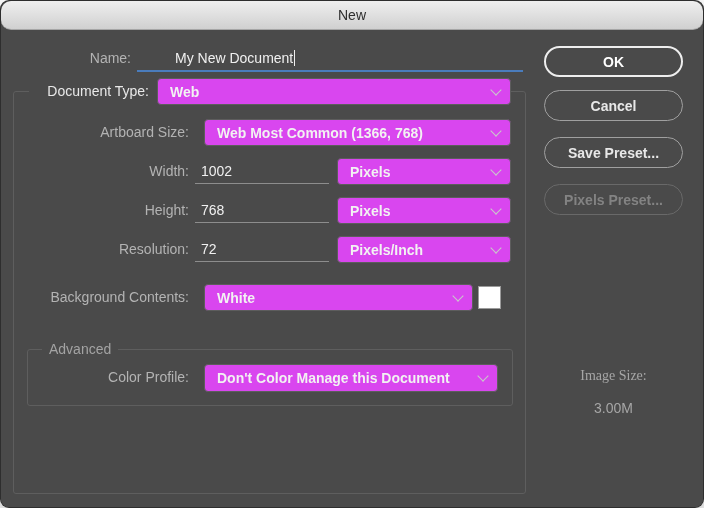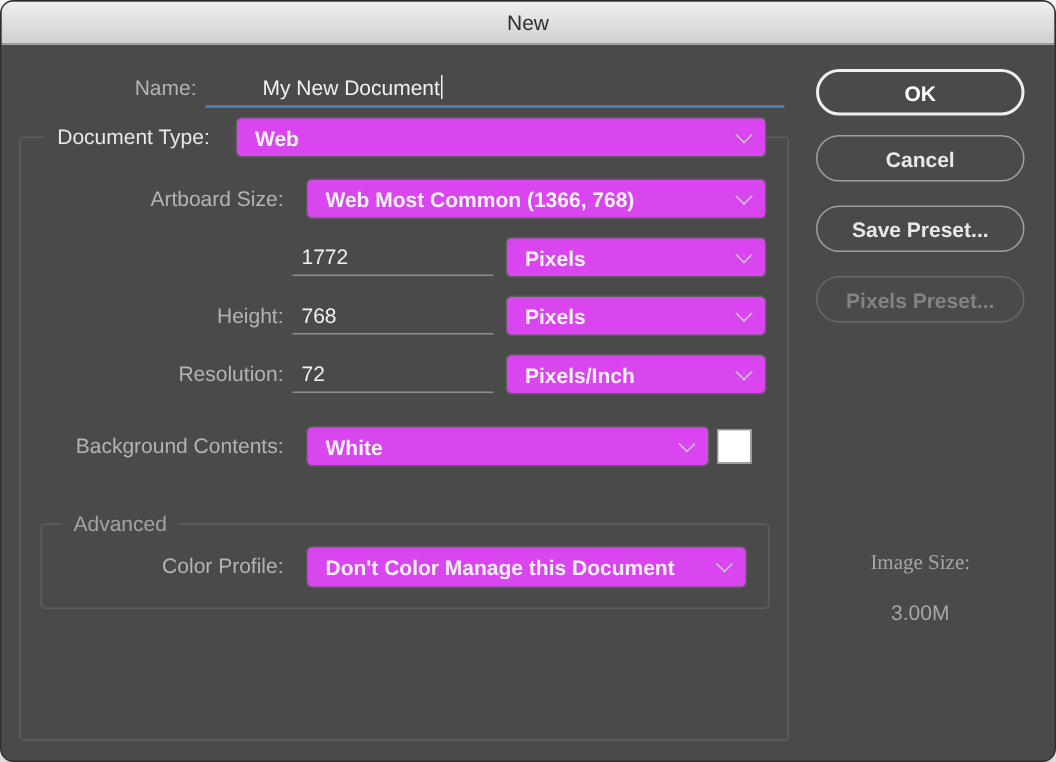--- a/index.html
+++ b/index.html
@@ -5,21 +5,21 @@
   html,body{margin:0;padding:0;background:#ffffff;font-family:"Liberation Sans",sans-serif;}
   .window{
     position:relative;width:702px;height:506px;margin:1px;
     border-radius:8px;overflow:hidden;background:#4a4a4a;
     box-shadow:0 0 0 1px #2e2e2e,0 8px 24px rgba(0,0,0,.35);
   }
   .titlebar{
     position:absolute;left:0;top:0;width:100%;height:28px;
     background:linear-gradient(#efefef,#d0d0d0);
     border-bottom:1px solid #a6a6a6;
-    display:flex;align-items:center;justify-content:center;
+    display:flex;align-items:center;justify-content:center;border-radius:10px;
   }
   .title{font-size:14px;color:#2e2e2e;}
   .body{position:absolute;left:0;top:29px;right:0;bottom:0;background:#4a4a4a;}
   .abs{position:absolute;}
   .lbl{font-size:14px;color:#b3b3b3;text-align:right;line-height:27px;height:27px;}
   .lbl.bright{color:#e8e8e8;}
   
   .group{position:absolute;border:1px solid #5e5e5e;border-radius:3px;}
   .legend{position:absolute;top:-10px;left:14px;background:#4a4a4a;padding:0 7px;
           font-size:14px;color:#a3a3a3;line-height:19px;}
@@ -46,21 +46,21 @@
   .btn{
     position:absolute;left:543px;width:139px;height:31px;border-radius:16px;
     box-sizing:border-box;display:flex;align-items:center;justify-content:center;
     font-size:14px;cursor:default;
   }
   .btn.primary{border:2px solid #eeeeee;color:#ffffff;font-weight:700;}
   .btn.normal{border:1.5px solid #a0a0a0;color:#e8e8e8;font-weight:600;}
   .btn.disabled{border:1.5px solid #696969;color:#838383;font-weight:600;}
   .info{position:absolute;left:543px;width:139px;text-align:center;font-size:14px;color:#a6a6a6;}
   .swatch{position:absolute;width:23px;height:23px;background:#ffffff;border:1px solid #9b9b9b;box-sizing:border-box;}
-  .mask{background:#4a4a4a;text-align:center;}
+  .mask{background:#4a4a4a;}
 </style>
 </head>
 <body>
 
 <div class="window">
 
   <div class="titlebar">
     <span class="title">New</span>
   </div>
 
@@ -77,21 +77,22 @@
       <span class="sel-val">Web</span>
       <span class="chev"></span>
     </div>
 
     <div class="abs lbl" style="left:20px;top:89px;width:168px;">Artboard Size:</div>
     <div class="select" style="left:203px;top:89px;width:307px;">
       <span class="sel-val">Web Most Common (1366, 768)</span>
       <span class="chev"></span>
     </div>
 
-    <div class="uinput" style="left:194px;top:128px;width:134px;">1772</div>
+    <div class="abs lbl" style="left:20px;top:128px;width:168px;">Width:</div>
+    <div class="uinput" style="left:194px;top:128px;width:134px;">1002</div>
     <div class="select" style="left:336px;top:128px;width:174px;">
       <span class="sel-val">Pixels</span>
       <span class="chev"></span>
     </div>
 
     <div class="abs lbl" style="left:20px;top:167px;width:168px;">Height:</div>
     <div class="uinput" style="left:194px;top:167px;width:134px;">768</div>
     <div class="select" style="left:336px;top:167px;width:174px;">
       <span class="sel-val">Pixels</span>
       <span class="chev"></span>

